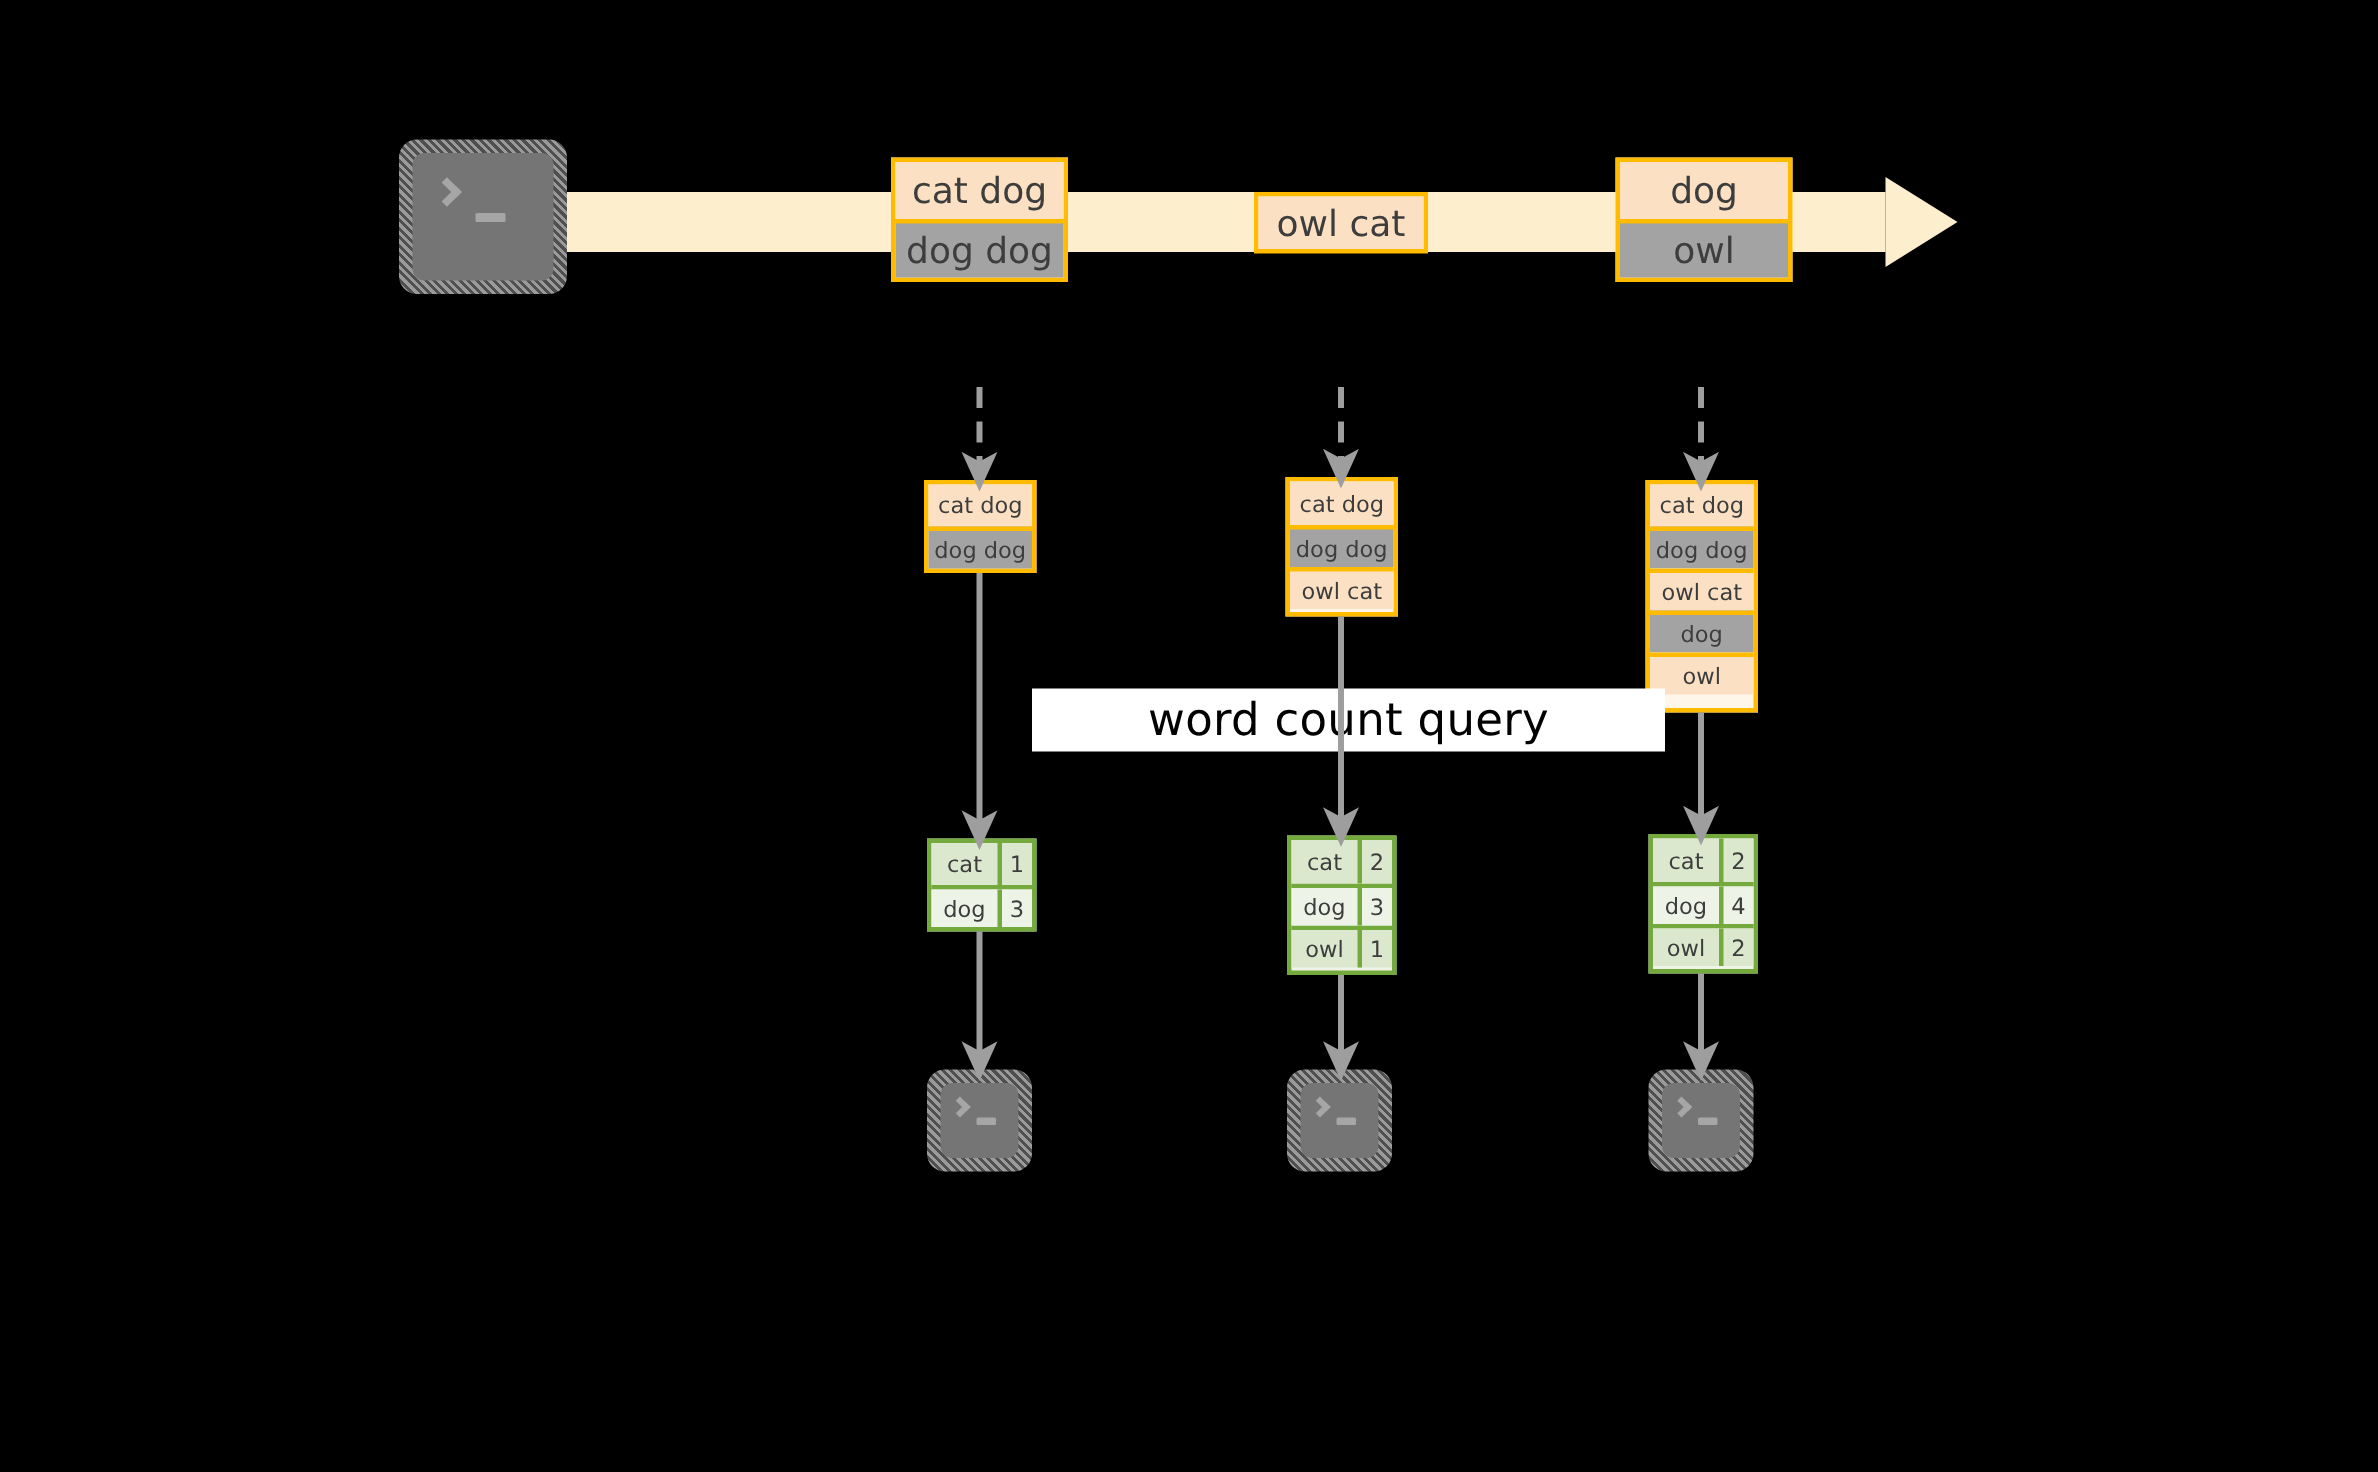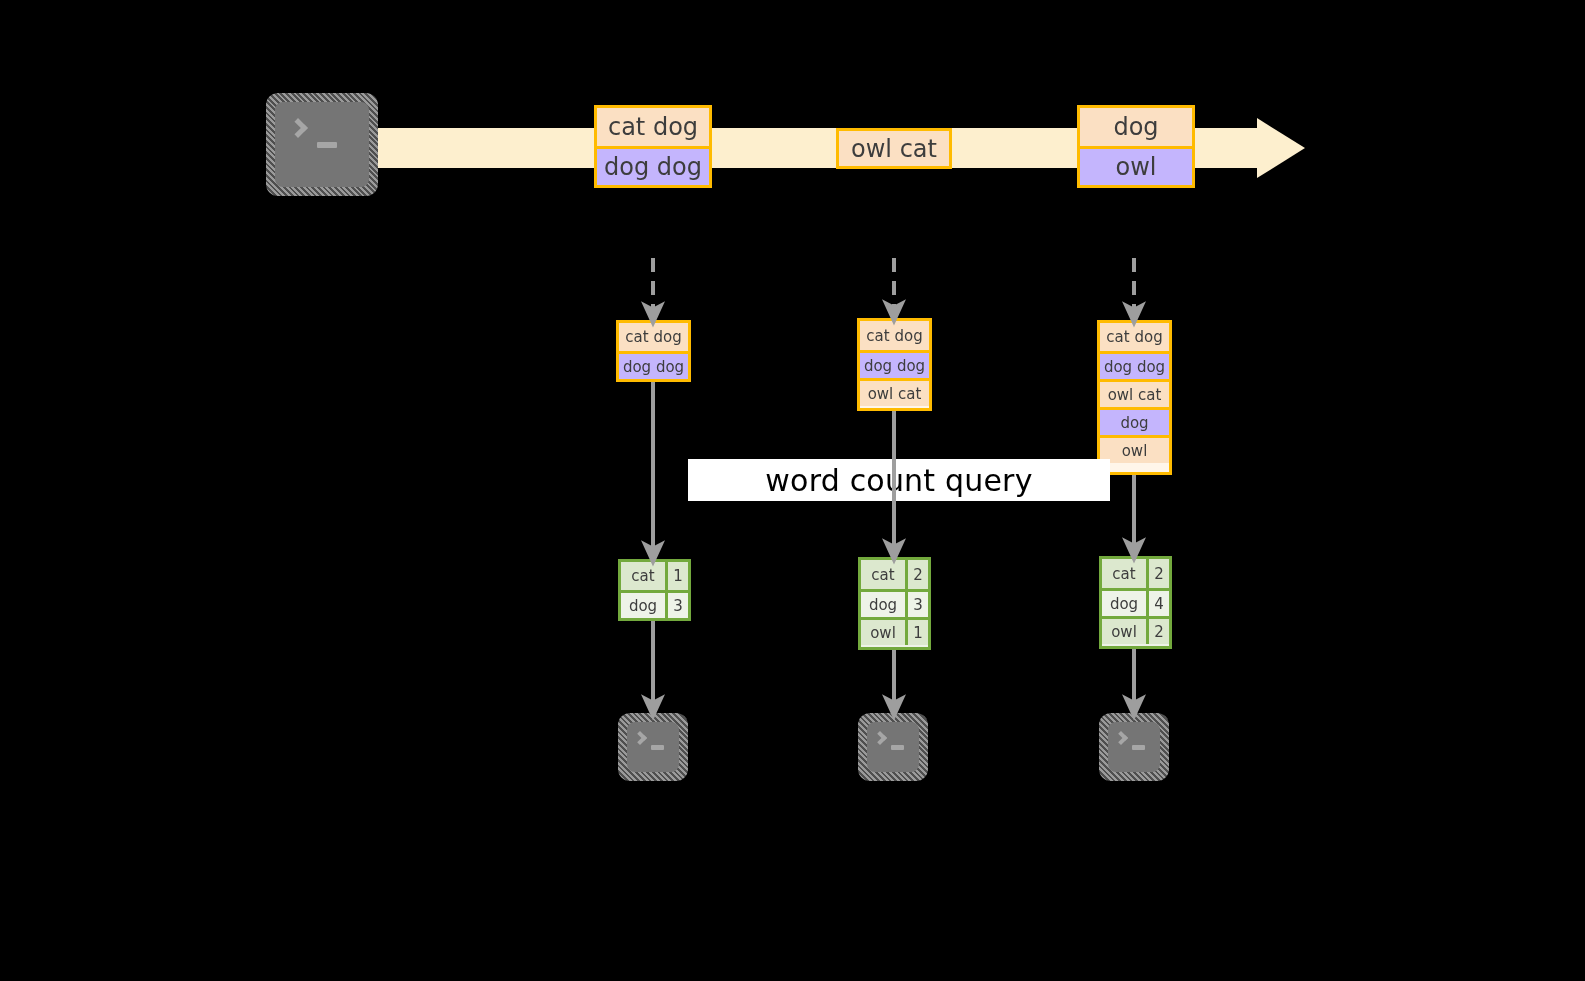--- a/index.html
+++ b/index.html
@@ -90,21 +90,21 @@
   }
   .rec-row {
     box-sizing: border-box;
     display: flex;
     align-items: center;
     justify-content: center;
     color: #3d3d3d;
     white-space: nowrap;
   }
   .rec-row.fill-a { background: #fbe0c3; }
-  .rec-row.fill-b { background: #c4b5fd; }
+  .rec-row.fill-b { background: #a3a3a3; }
   .rec-row + .rec-row { border-top: 3px solid #ffbb00; }
 
   
   .res-box {
     position: absolute;
     box-sizing: border-box;
     border: 3px solid #73a93d;
     background: #eef3e8;
   }
   .res-row {

